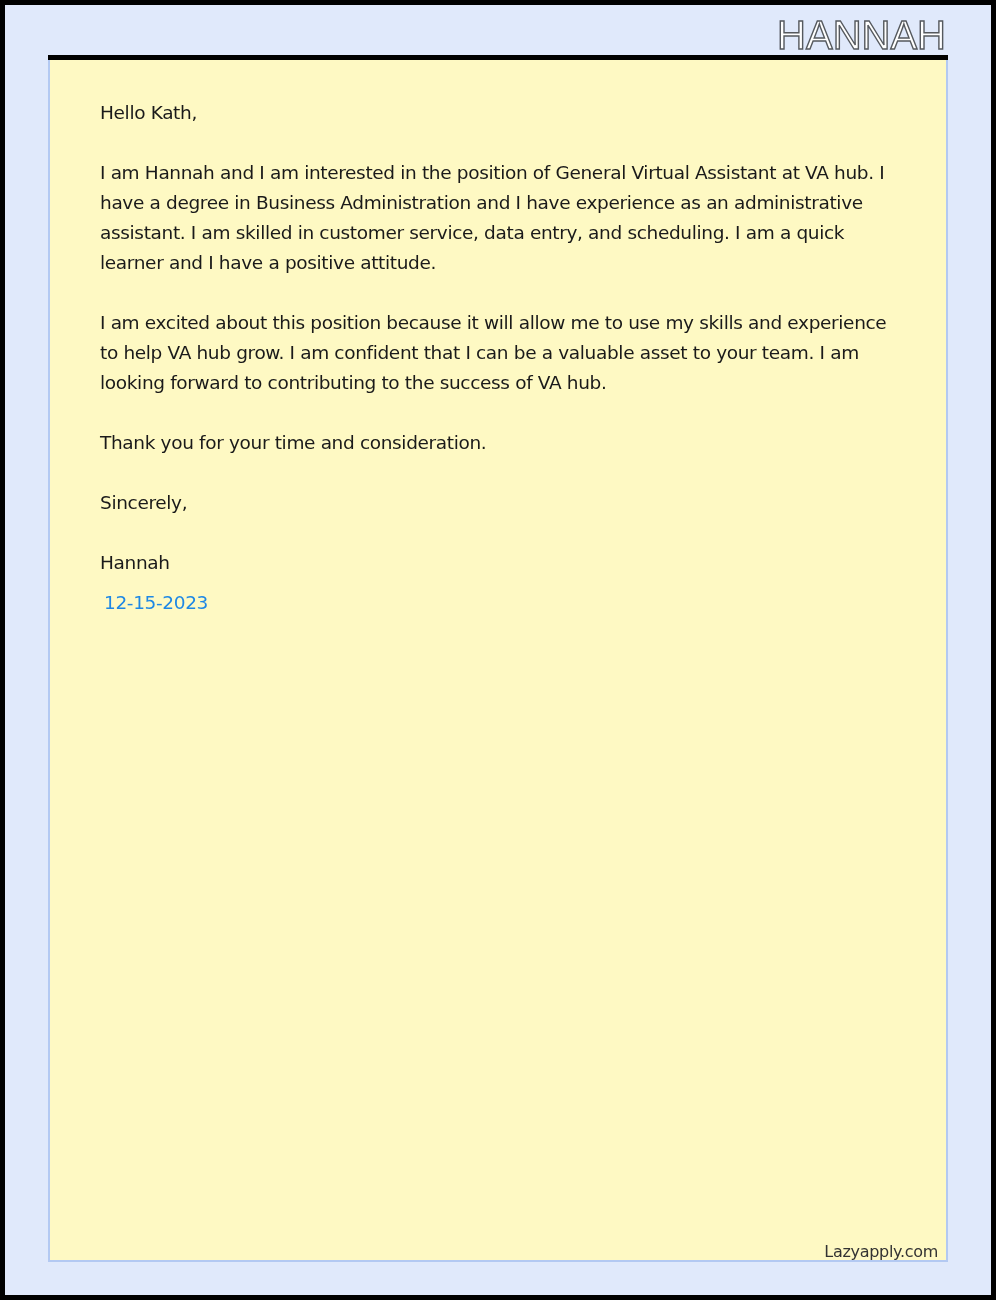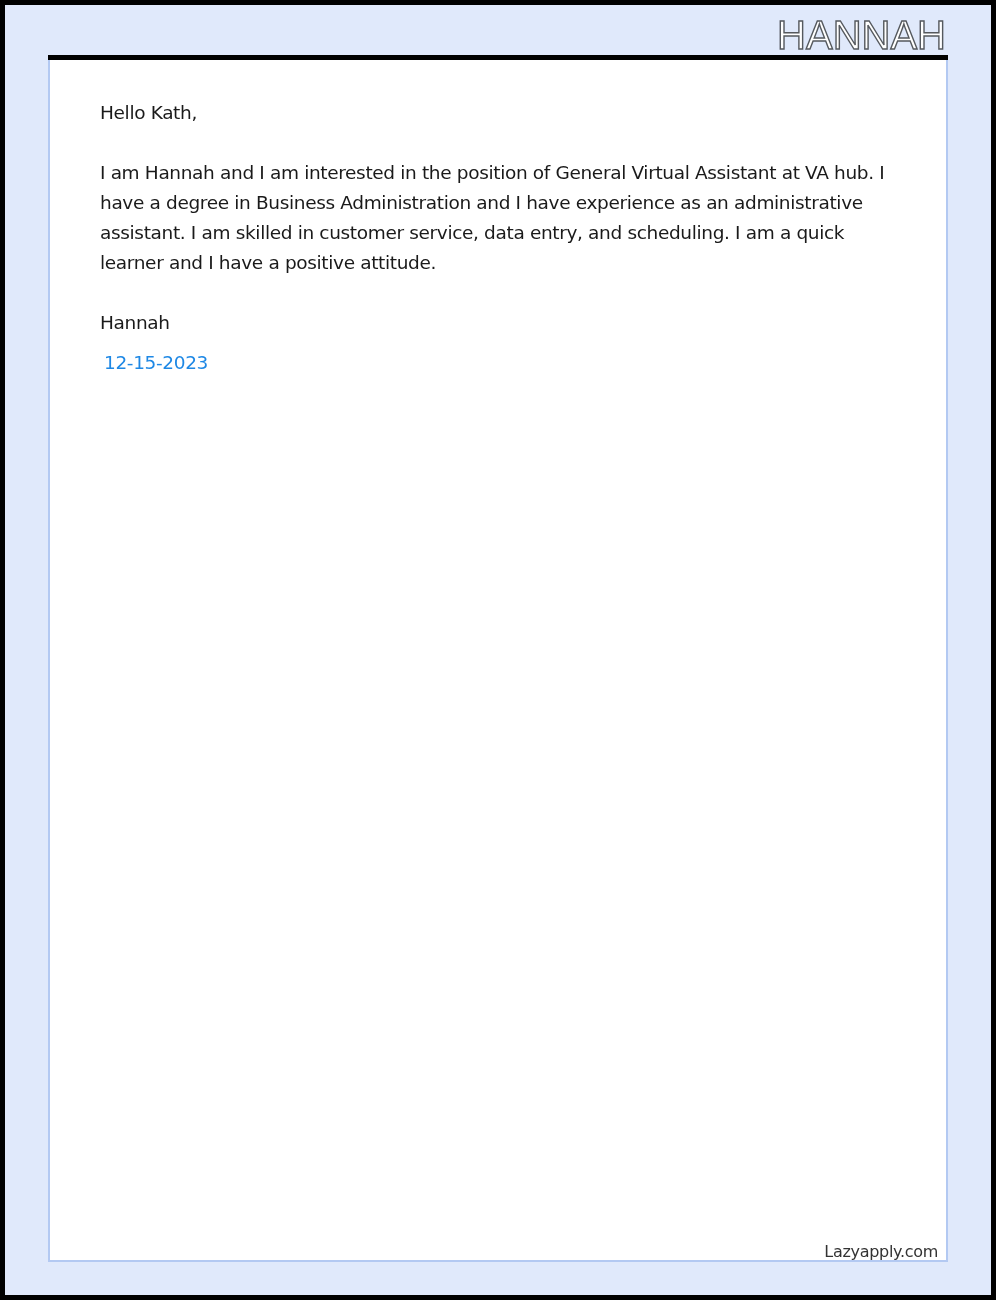--- a/index.html
+++ b/index.html
@@ -19,21 +19,21 @@
     color: #ffffff;
     -webkit-text-stroke: 1.4px #55595e;
     font-weight: normal;
   }
   .top-rule {
     position: absolute; left: 48px; top: 55px; width: 900px; height: 5px;
     background: #000000;
   }
   .paper {
     position: absolute; left: 48px; top: 60px; width: 896px; height: 1200px;
-    background: #ffffff;
+    background: #fef9c3;
     border-left: 2px solid #b3c9f2;
     border-right: 2px solid #b3c9f2;
     border-bottom: 2px solid #b3c9f2;
   }
   .letter {
     position: absolute; left: 50px; top: 38px; width: 800px;
     font-family: "DejaVu Sans", sans-serif;
     font-size: 18.5px; line-height: 30px; color: #1a1a1a;
     letter-spacing: -0.35px;
   }
@@ -53,17 +53,20 @@
 <div class="frame"></div>
 
 <div class="name-heading">HANNAH</div>
 
 <div class="top-rule"></div>
 
 <div class="paper">
   <div class="letter">
     <p>Hello Kath,</p>
     <p>I am Hannah and I am interested in the position of General Virtual Assistant at VA hub. I have a degree in Business Administration and I have experience as an administrative assistant. I am skilled in customer service, data entry, and scheduling. I am a quick learner and I have a positive attitude.</p>
+    <p>I am excited about this position because it will allow me to use my skills and experience to help VA hub grow. I am confident that I can be a valuable asset to your team. I am looking forward to contributing to the success of VA hub.</p>
+    <p>Thank you for your time and consideration.</p>
+    <p>Sincerely,</p>
     <p class="sig">Hannah</p>
     <p class="date">12-15-2023</p>
   </div>
   <div class="footer-credit">Lazyapply.com</div>
 </div>
 
 </body></html>

